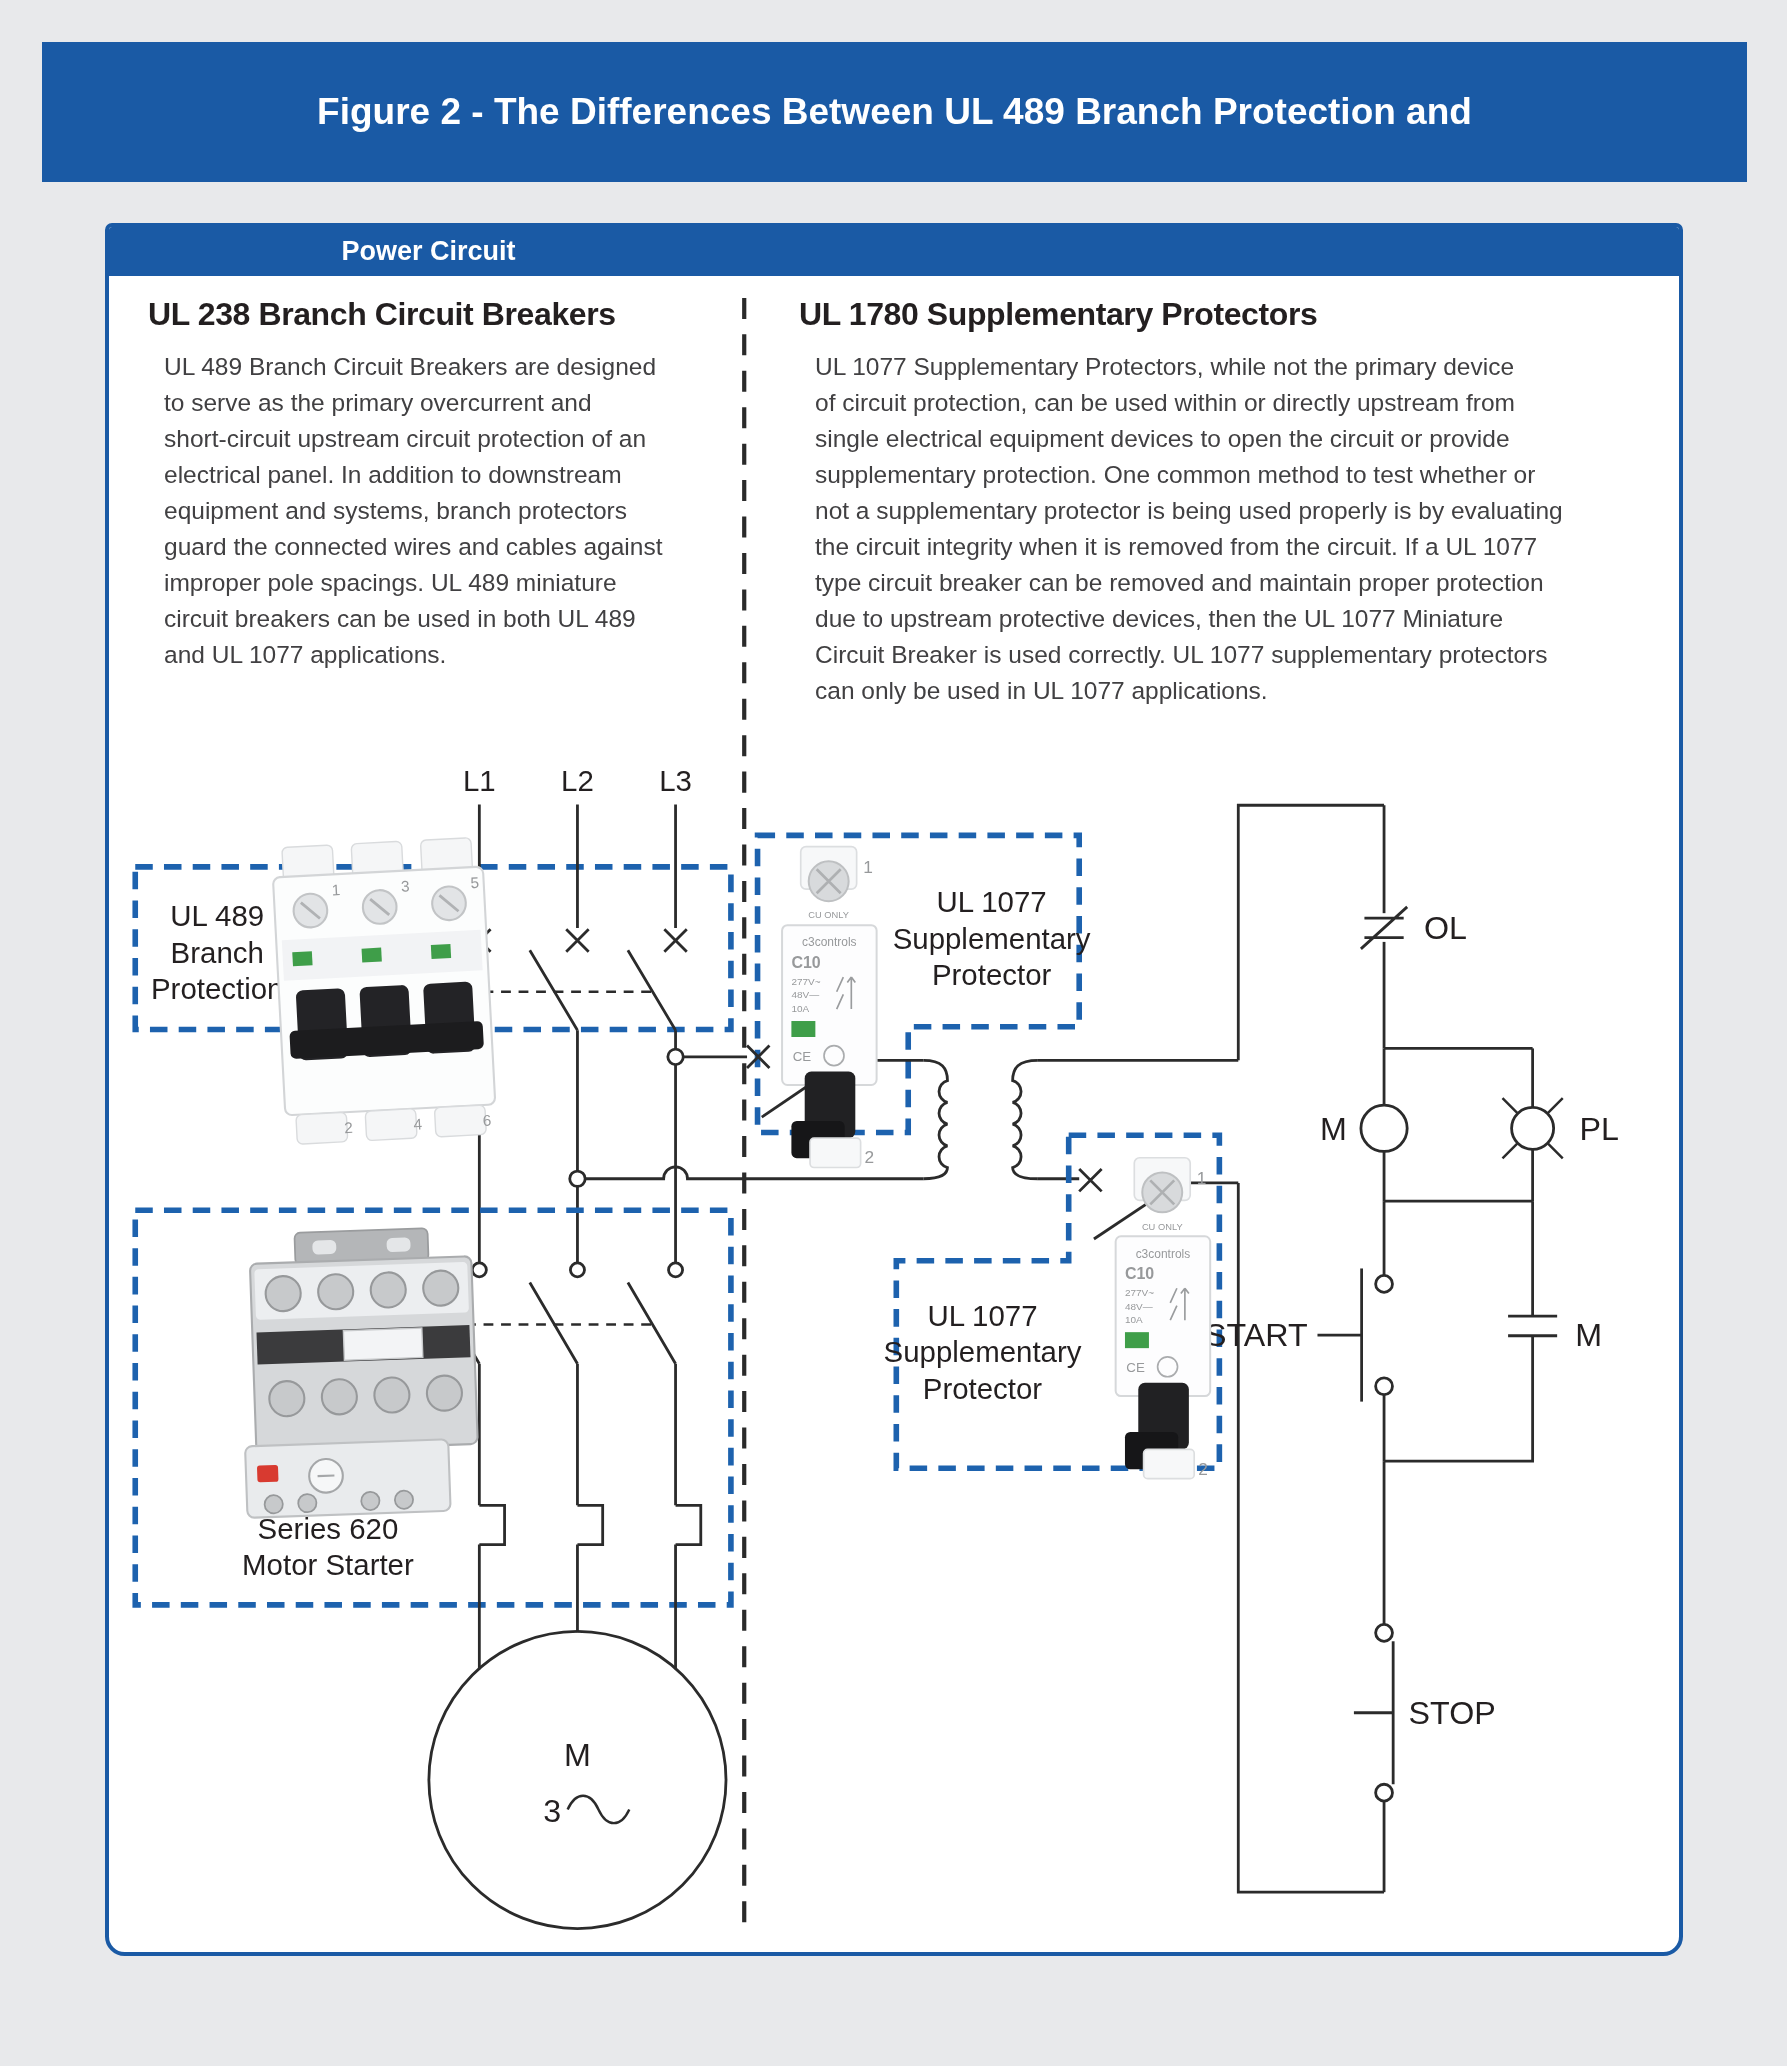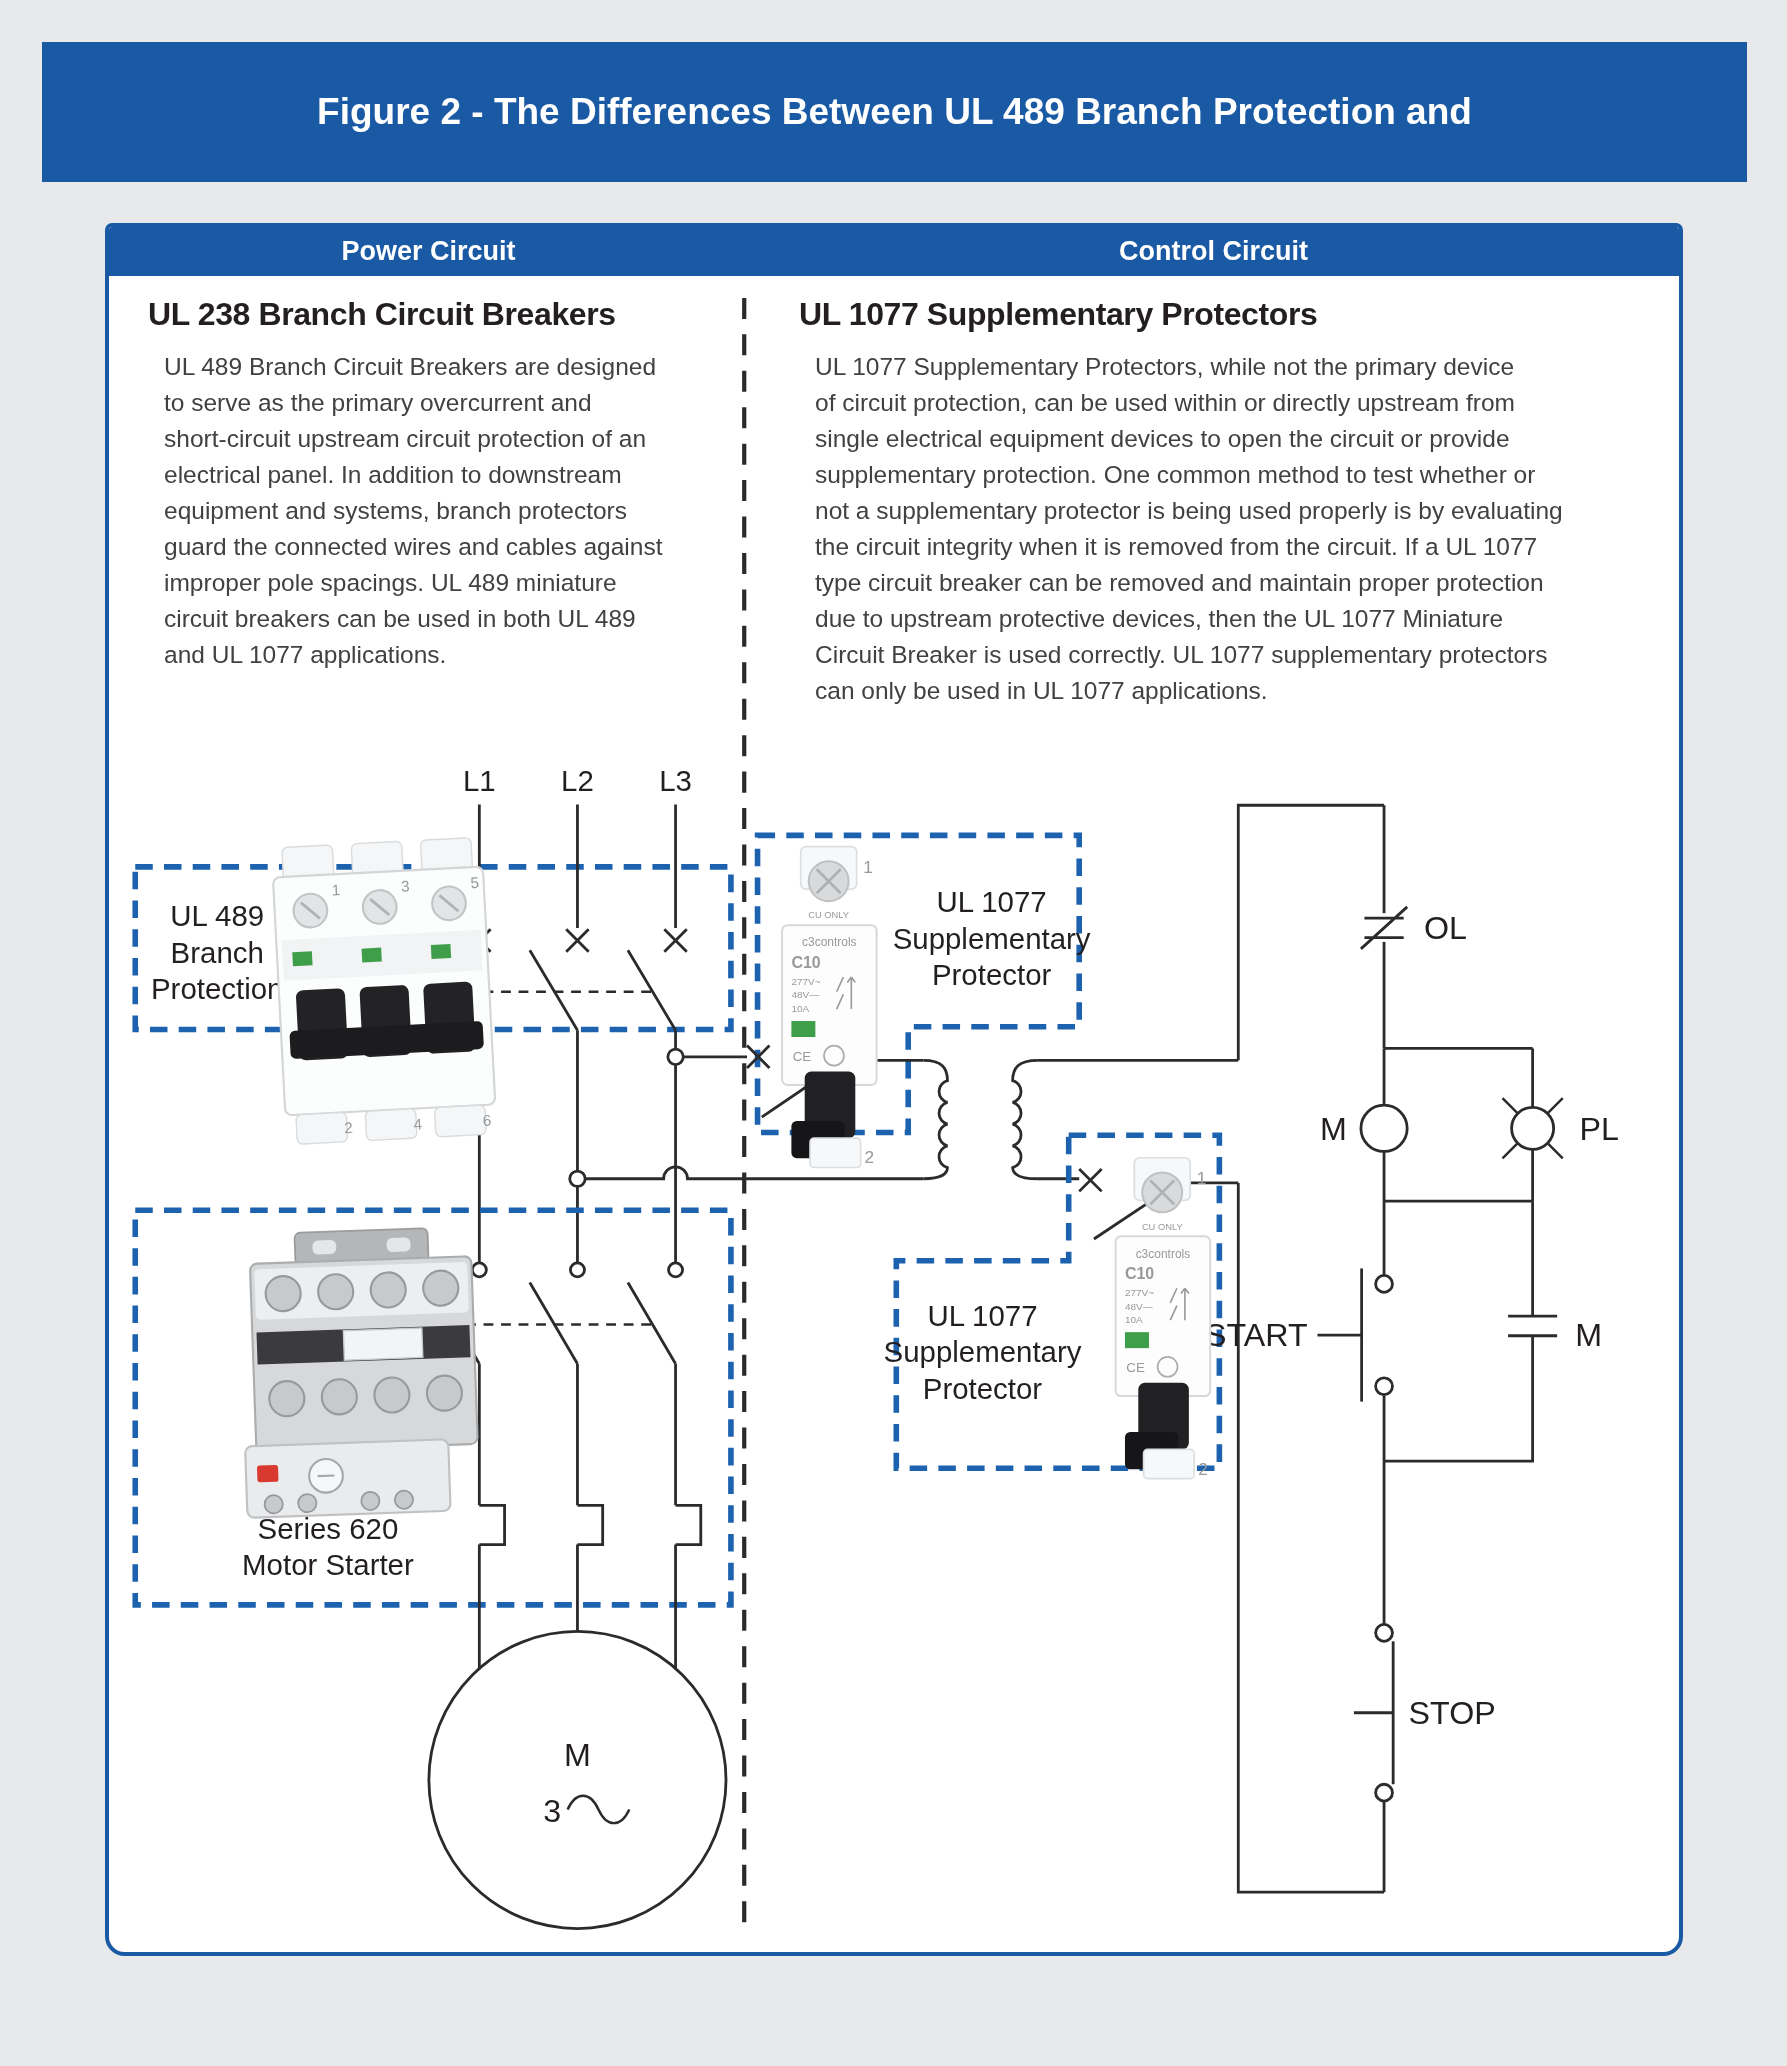--- a/index.html
+++ b/index.html
@@ -47,38 +47,37 @@
 </head>
 <body>
 
 <div class="banner">
   <div>Figure 2 - The Differences Between UL 489 Branch Protection and</div>
 </div>
 
 <div class="panel">
   <div class="panel-header">
     <div class="ph left">Power Circuit</div>
-    <div class="ph right">Control Circuit</div>
   </div>
 
   <div class="coltext col-power">
     <h2>UL 238 Branch Circuit Breakers</h2>
     <p>UL 489 Branch Circuit Breakers are designed
 to serve as the primary overcurrent and
 short-circuit upstream circuit protection of an
 electrical panel. In addition to downstream
 equipment and systems, branch protectors
 guard the connected wires and cables against
 improper pole spacings. UL 489 miniature
 circuit breakers can be used in both UL 489
 and UL 1077 applications.</p>
   </div>
 
   <div class="coltext col-control">
-    <h2>UL 1077 Supplementary Protectors</h2>
+    <h2>UL 1780 Supplementary Protectors</h2>
     <p>UL 1077 Supplementary Protectors, while not the primary device
 of circuit protection, can be used within or directly upstream from
 single electrical equipment devices to open the circuit or provide
 supplementary protection. One common method to test whether or
 not a supplementary protector is being used properly is by evaluating
 the circuit integrity when it is removed from the circuit. If a UL 1077
 type circuit breaker can be removed and maintain proper protection
 due to upstream protective devices, then the UL 1077 Miniature
 Circuit Breaker is used correctly. UL 1077 supplementary protectors
 can only be used in UL 1077 applications.</p>

